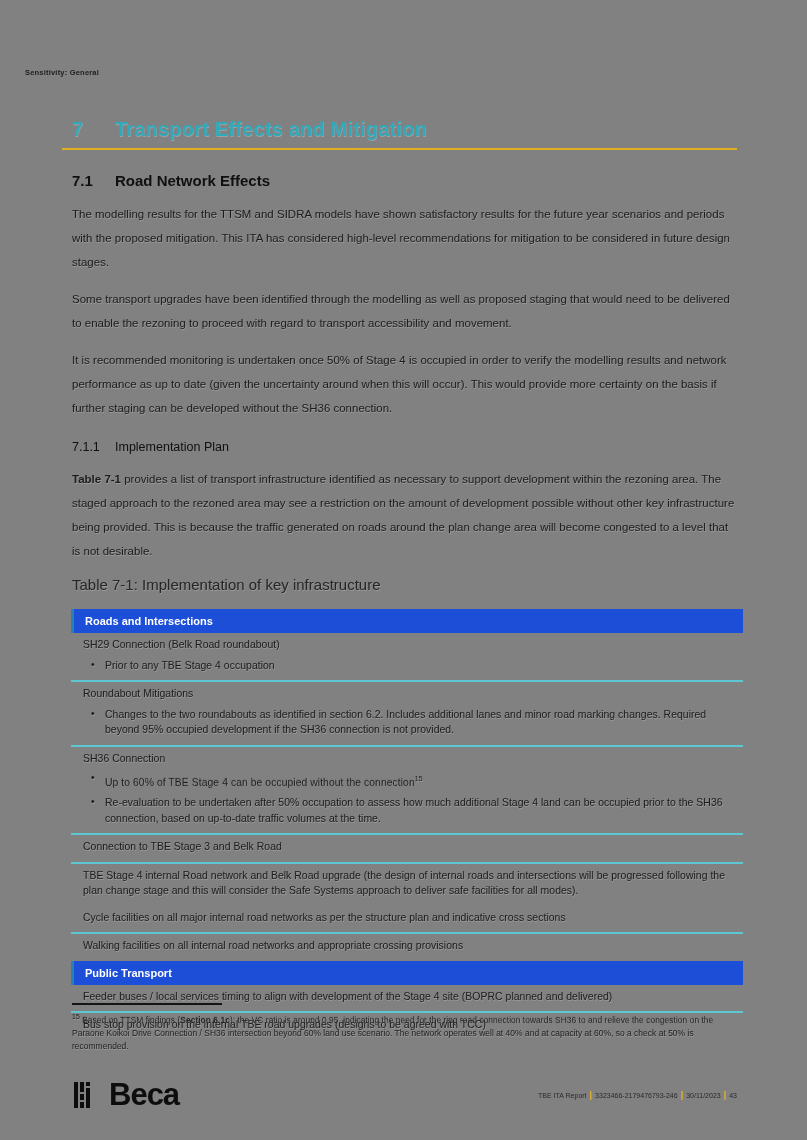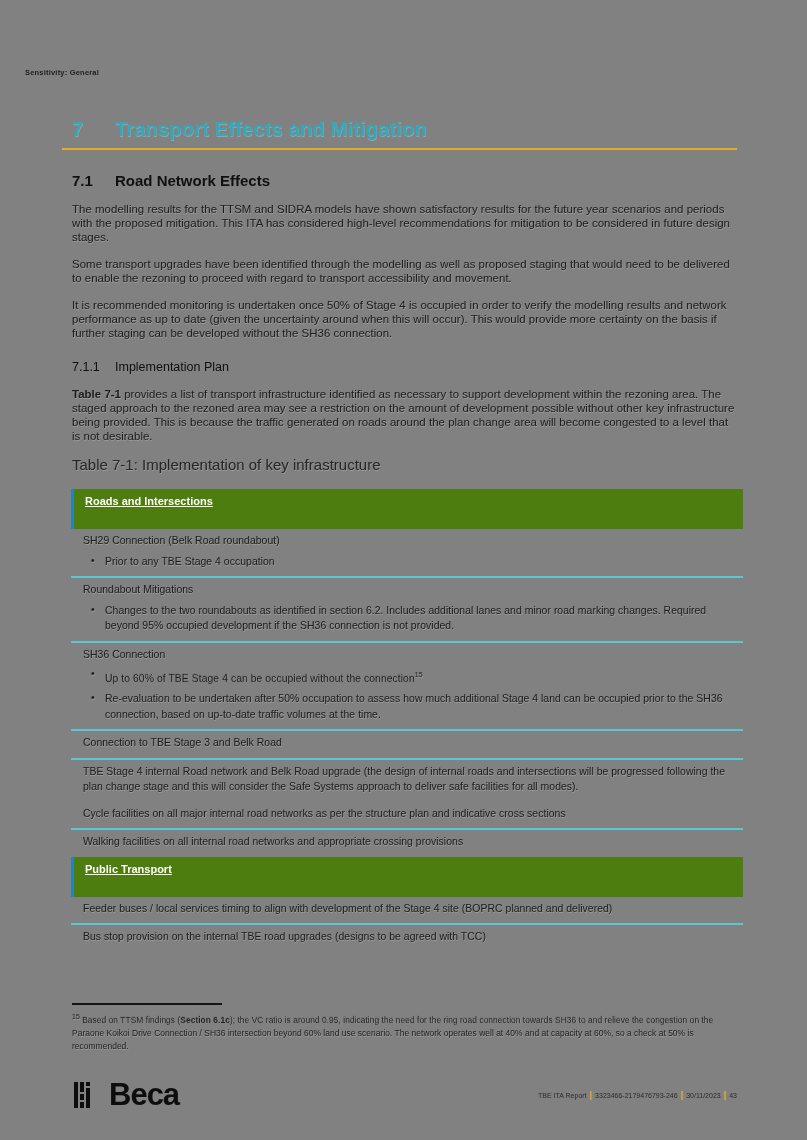--- a/index.html
+++ b/index.html
@@ -20,34 +20,33 @@
   .content{ position:absolute;left:72px;top:118px;width:663px; }
 
   .h1-row{ display:flex;align-items:baseline;color:#31A9BA;font-weight:bold;font-size:20px; letter-spacing:.2px;
     text-shadow:0.5px 0.5px 0 rgba(255,255,255,.25);}
   .h1-num{ width:43px;flex:0 0 43px; }
   .gold-rule{ height:2px;background:#E0AE1E;margin:7px 0 0 -10px;width:675px; }
 
   .h2-row{ display:flex;align-items:baseline;font-weight:bold;font-size:15px;color:#101010;margin-top:22px; }
   .h2-num{ width:43px;flex:0 0 43px; }
 
-  .para{ font-size:11.5px;line-height:14px;margin:13px 0;color:#1d1d1d; }
+  .para{ font-size:11.5px;line-height:24px;margin:13px 0;color:#1d1d1d; }
 
   .h3-row{ display:flex;align-items:baseline;font-weight:normal;font-size:12.5px;color:#101010;margin-top:20px; }
   .h3-num{ width:43px;flex:0 0 43px; }
 
   .caption{ font-size:15px;color:#262626;margin:12px 0 16px 0; }
 
   
   .infra{ width:672px;margin-left:-1px; }
   .t-header{
-    background:#4d7c0f;color:#ffffff;font-weight:bold;font-size:11px;
-    padding:6px 12px 22px 11px;border-left:3px solid #2583B8;
+    background:#1d4ed8;color:#ffffff;font-weight:bold;font-size:11px;
+    padding:6px 12px 6px 11px;border-left:3px solid #2583B8;
     text-shadow:none;
-    text-decoration:underline;
   }
   .t-row{ padding:4px 12px 7px 12px;font-size:10.5px;line-height:15.5px;color:#1d1d1d; }
   .t-row.divided{ border-bottom:2px solid #5CC7D1; }
   .t-title{ }
   .t-bullet{ position:relative;padding-left:22px;margin-top:5px; }
   .t-bullet .dot{ position:absolute;left:8px;top:-1px; }
   sup{ font-size:7px; }
 
   
   .footnote{ position:absolute;left:72px;top:1003px;width:665px; }

